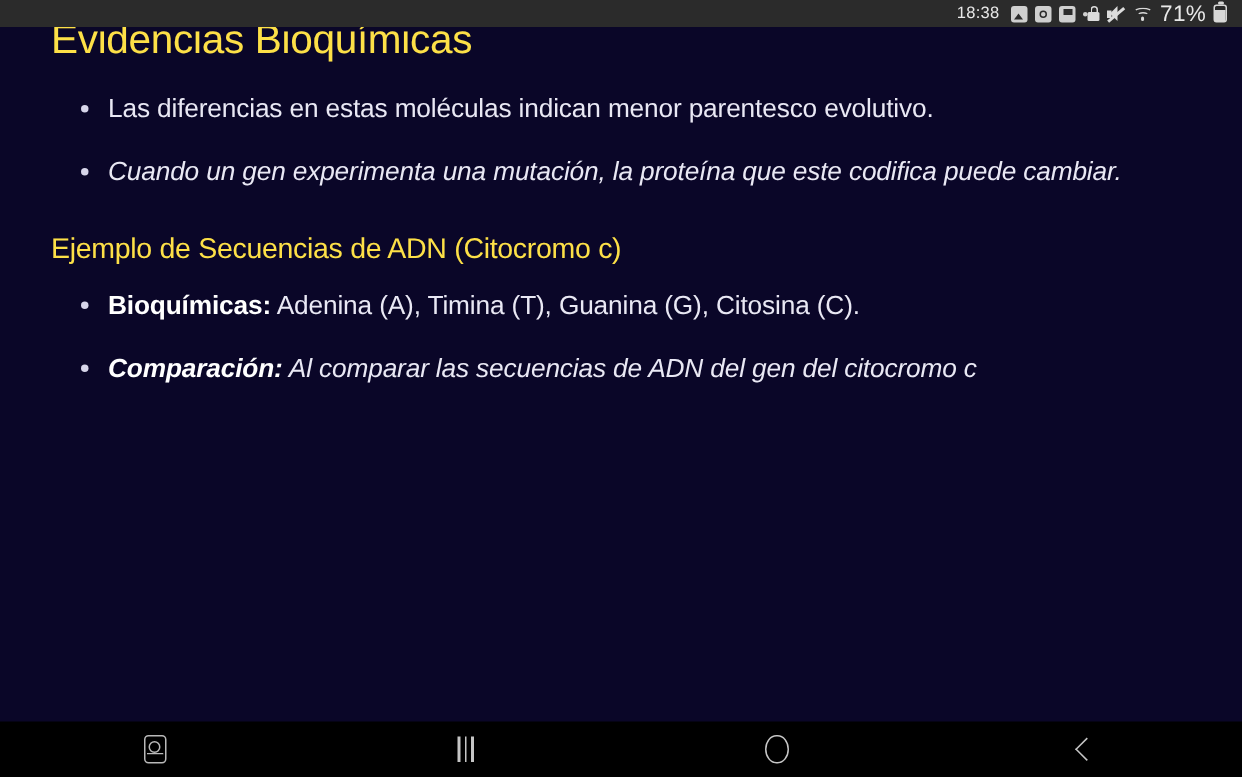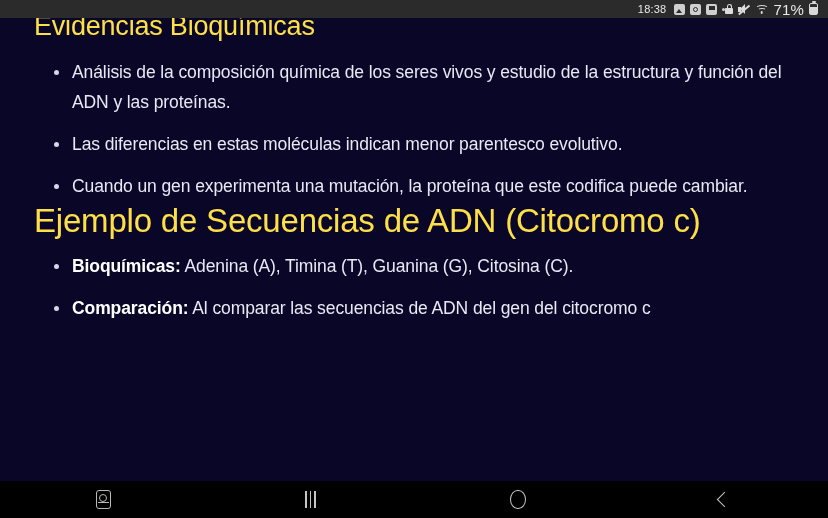--- a/index.html
+++ b/index.html
@@ -203,38 +203,39 @@
   }
   h1.slide-title {
     font-size: 27px;
     font-weight: 400;
     color: #fde047;
     margin: 0 0 14px 0;
     letter-spacing: -0.2px;
     line-height: 1.22;
   }
   h1.slide-title.second {
+    margin-top: 26px;
     margin-bottom: 10px;
-    font-size: 33px;
+    font-size: 19px;
   }
   ul.bullets {
     list-style: none;
     margin: 0;
     padding: 0 0 0 18px;
   }
   ul.bullets li {
     position: relative;
     color: #e9e8f4;
     font-size: 17.5px;
     line-height: 30px;
     padding-left: 20px;
     margin-bottom: 12px;
     letter-spacing: -0.1px;
   }
-  ul.bullets li:last-child { margin-bottom: 0; }
+  ul.bullets li:last-child { margin-bottom: 0; font-style: italic; }
   ul.bullets li::before {
     content: "";
     position: absolute;
     left: 2px;
     top: 13px;
     width: 5px;
     height: 5px;
     border-radius: 50%;
     background: #d7d5ea;
   }
@@ -346,23 +347,20 @@
     </div>
   </div>
 
   <div id="content">
     <div id="doc">
 
       <h1 class="slide-title">Evidencias Bioquímicas</h1>
 
       <ul class="bullets">
         <li>
-          <span class="lead"></span><span>Análisis de la composición química de los seres vivos y estudio de la estructura y función del ADN y las proteínas.</span>
-        </li>
-        <li>
           <span class="lead"></span><span>Las diferencias en estas moléculas indican menor parentesco evolutivo.</span>
         </li>
         <li>
           <span class="lead"></span><span>Cuando un gen experimenta una mutación, la proteína que este codifica puede cambiar.</span>
         </li>
       </ul>
 
       <h1 class="slide-title second">Ejemplo de Secuencias de ADN (Citocromo c)</h1>
 
       <ul class="bullets">

